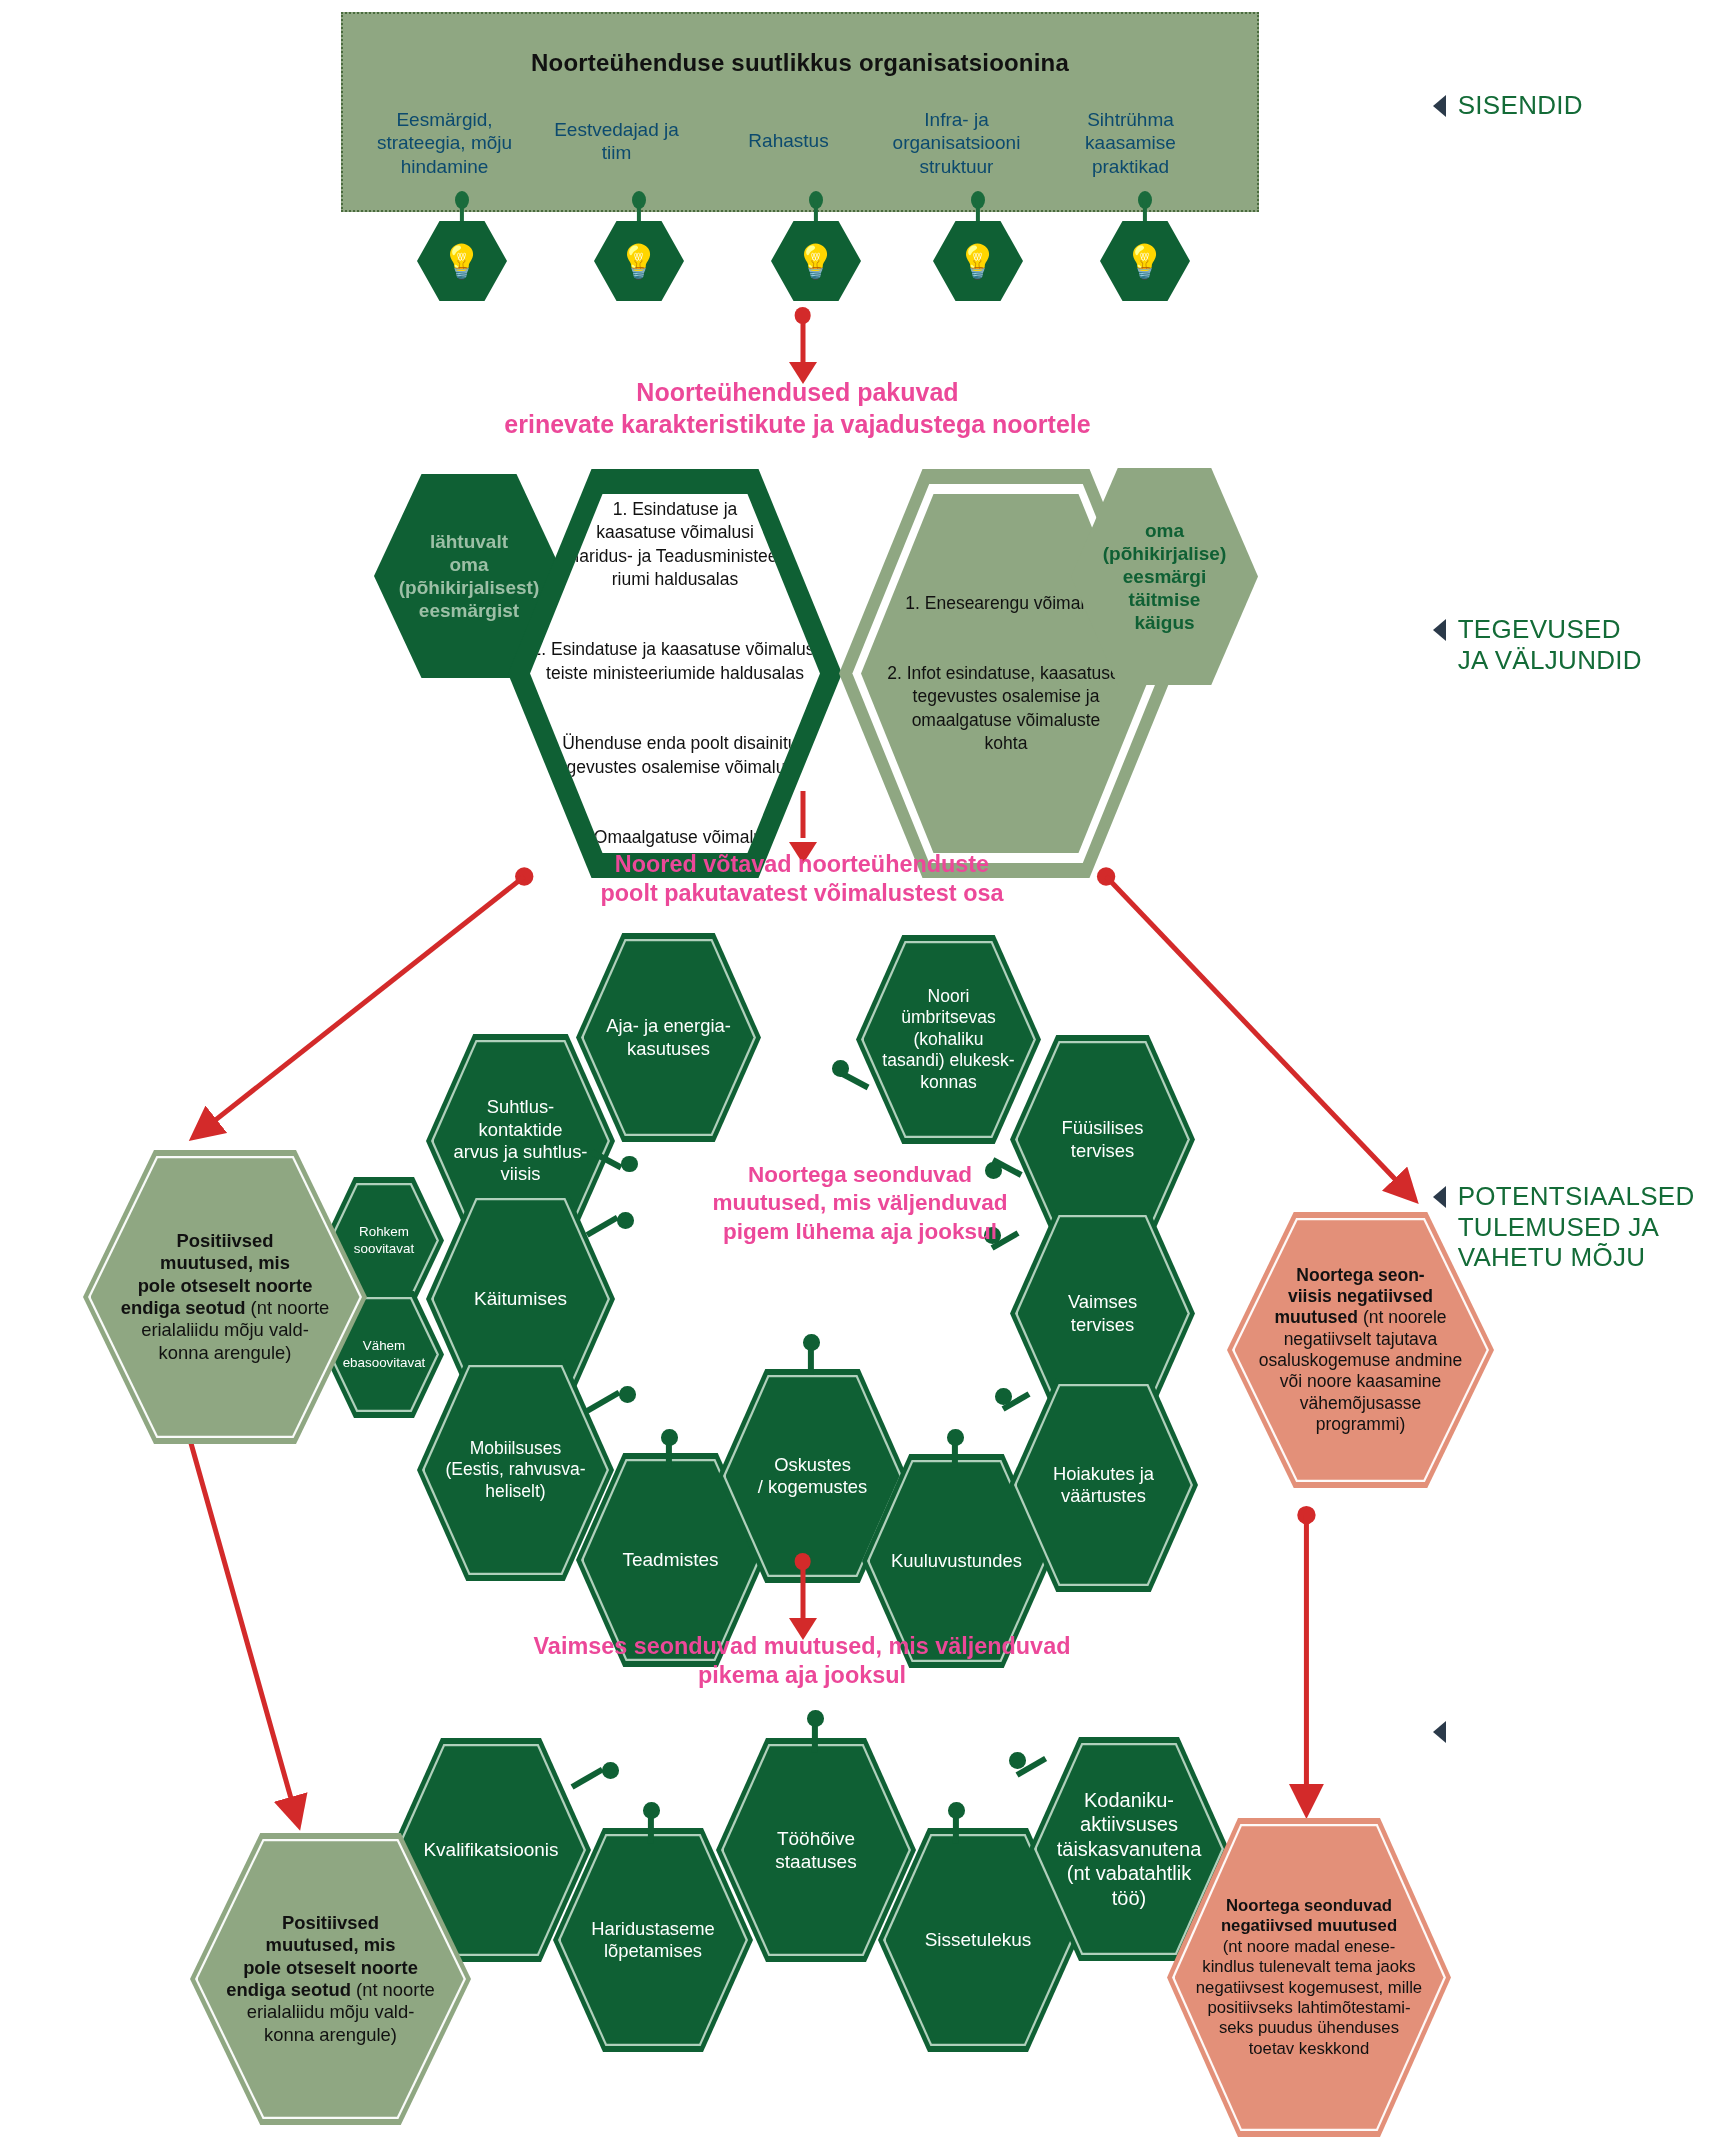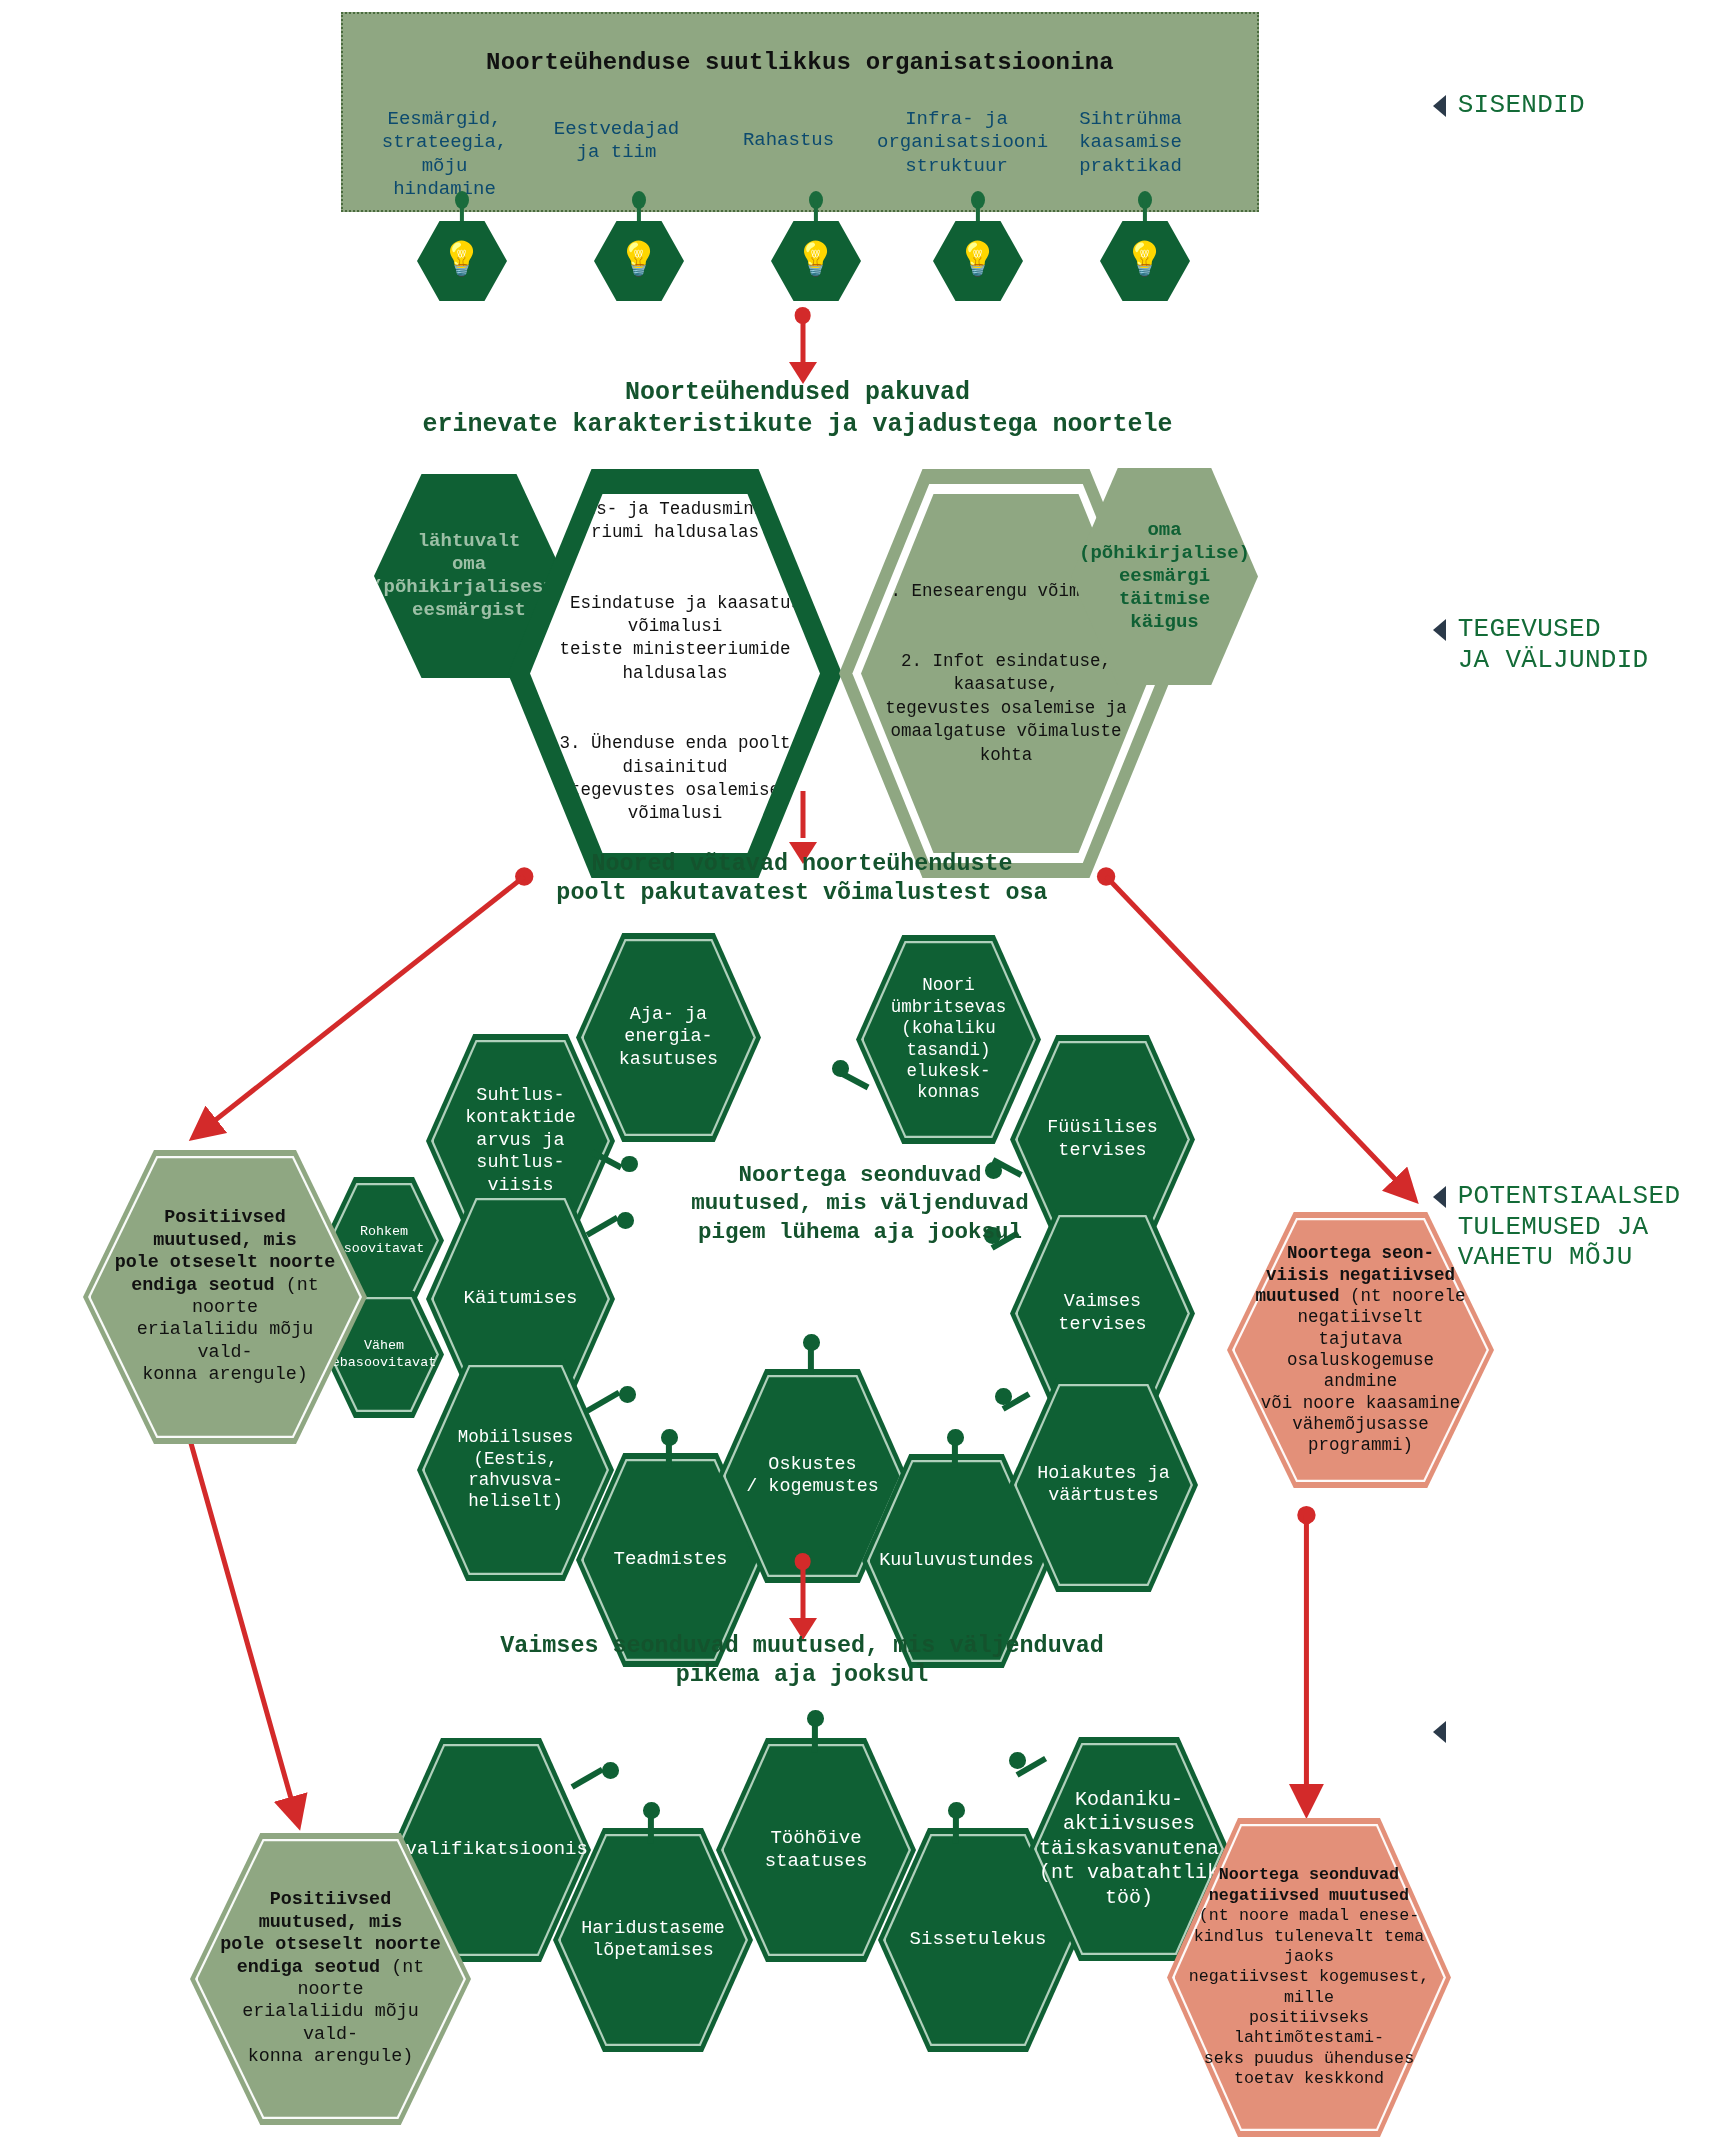--- a/index.html
+++ b/index.html
@@ -4,21 +4,21 @@
 <style>
   * { box-sizing: border-box; }
   html, body { margin:0; padding:0; }
   body {
     width: 1728px; height: 2137px;
     background: #ffffff;
     font-family: "Liberation Sans", sans-serif;
     position: relative;
     overflow: hidden;
   }
-  #stage { position:absolute; left:0; top:0; width:1728px; height:2137px;font-family:Liberation Mono, monospace; }
+  #stage { position:absolute; left:0; top:0; width:1728px; height:2137px; }
 
   .abs { position:absolute; }
 
   
   #input-band {
     left: 341px; top: 11.7px; width: 918px; height: 200px;
     background: #8fa782;
     border: 2.5px dotted #4a6b3e;
   }
   #input-band-title {
@@ -49,21 +49,21 @@
     position:absolute; display:flex; align-items:flex-start; gap:11.7px;
   }
   .stage-caret {
     width:0;height:0;border-top:11px solid transparent;border-bottom:11px solid transparent;
     border-right:13.4px solid #2b3a4a; margin-top:5px; flex:0 0 auto;
   }
   .stage-text { color:#136b37; font-size:26px; font-weight:500; line-height:1.18; letter-spacing:0.3px; white-space:pre-line; }
 
   
   .green-heading {
-    position:absolute; text-align:center; color:#14532d;
+    position:absolute; text-align:center; color:#ec4899;
     font-weight:700; line-height:1.26; white-space:pre-line;
   }
 
   
   .red-arrow { position:absolute; }
   .red-arrow .ra-dot { position:absolute; left:50%; transform:translateX(-50%); top:0; width:16.7px;height:16.7px;border-radius:50%; background:#d32a2a; }
   .red-arrow .ra-line { position:absolute; left:50%; transform:translateX(-50%); top:7.5px; width:5px; background:#d32a2a; }
   .red-arrow .ra-head { position:absolute; left:50%; transform:translateX(-50%); bottom:0;
       width:0;height:0;border-left:14px solid transparent;border-right:14px solid transparent;border-top:22px solid #d32a2a; }
 

